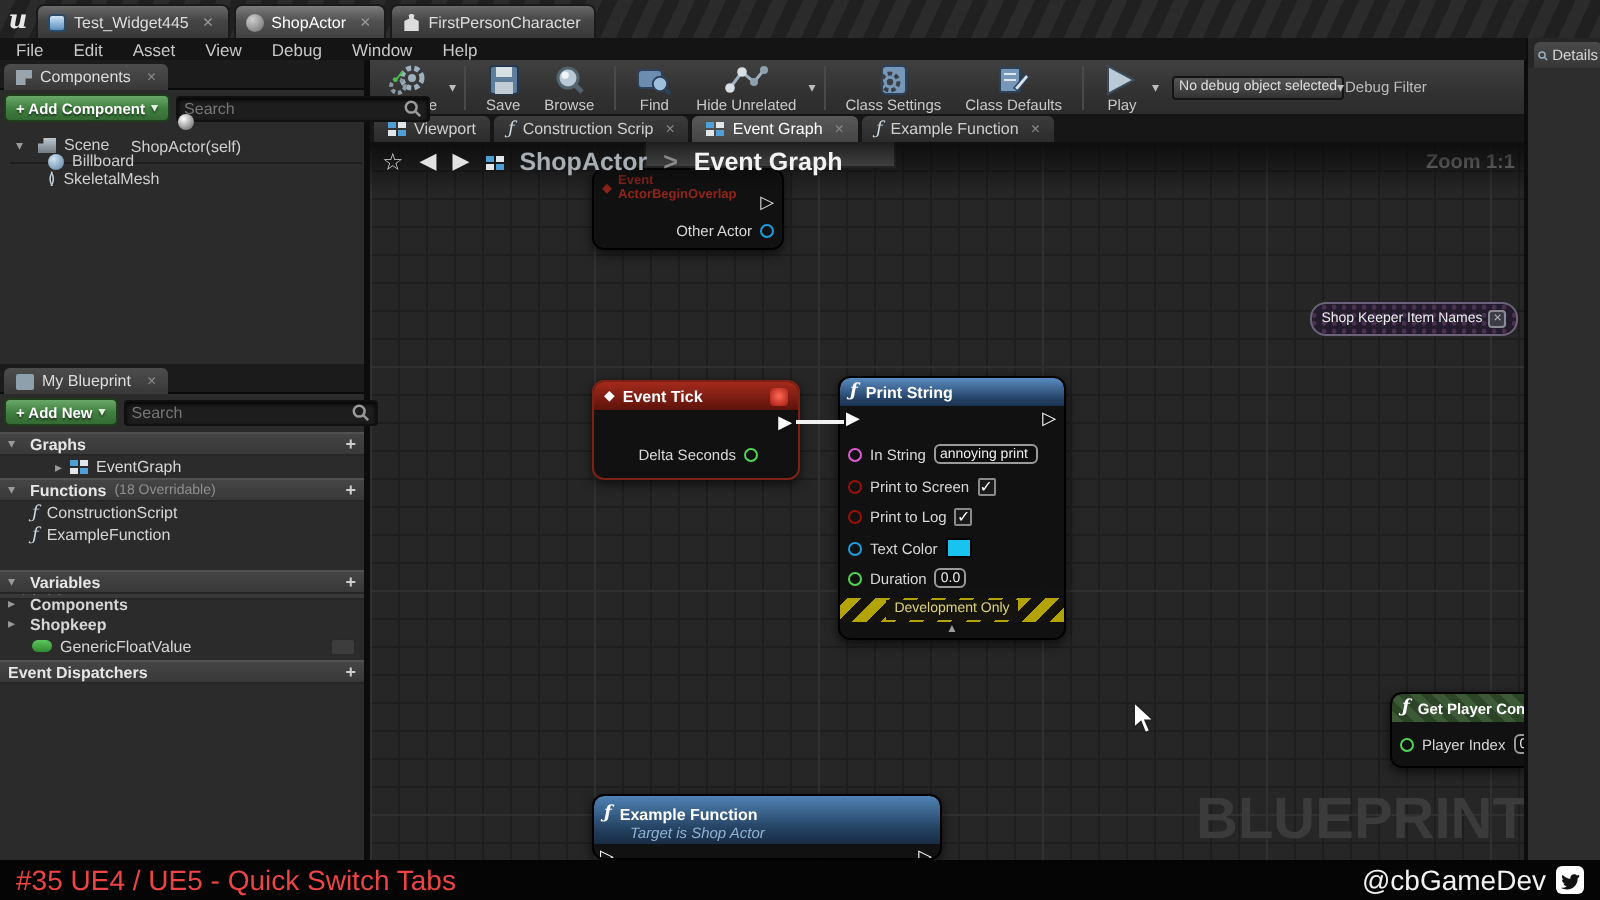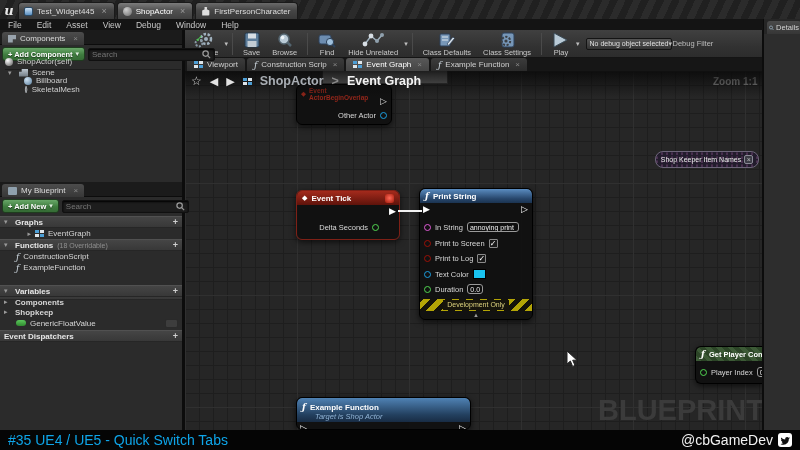--- a/index.html
+++ b/index.html
@@ -131,21 +131,21 @@
   #crumb-cur { color:#f2f2f2; font-size:12.5px; font-weight:bold;}
 
   
   #details { left:762px; top:19px; width:38px; height:411px; background:#262626; border-left:2px solid #0c0c0c; z-index:26;}
   #detailstab { position:absolute; left:3px; top:2px; width:34px; height:13px; background:linear-gradient(#4a4a4a,#363636); border-radius:3px 3px 0 0;
     display:flex; align-items:center; gap:2px; font-size:7.5px; color:#d6d6d6; padding:0 2px;}
   #detailsbody { position:absolute; left:0; top:15px; width:38px; height:396px; background:#2d2d2d;}
 
   
   #footer { left:0; top:430px; width:800px; height:20px; background:#050505; display:flex; align-items:center; padding:0 8px; z-index:40;}
-  #footer-title { color:#0ea5e9; font-size:14px;}
+  #footer-title { color:#ef4444; font-size:14px;}
   #footer-handle { margin-left:auto; color:#f2f2f2; font-size:14px; display:flex; align-items:center; gap:5px;}
   #twitterbox { width:14px; height:14px; background:#fff; border-radius:3px; display:flex; align-items:center; justify-content:center;}
 
   #cursor { left:566px; top:350px; z-index:50;}
   svg { display:block; }
 </style>
 </head>
 <body>
 
 <div id="stage">
@@ -353,34 +353,34 @@
         <circle cx="9" cy="4" r="2.4" fill="#d7dee4"></circle>
         <circle cx="15" cy="9" r="2" fill="#8fa0ad"></circle>
         <circle cx="20" cy="3" r="2" fill="#8fa0ad"></circle>
       </svg>
       <span class="lbl">Hide Unrelated</span>
     </div>
     <span class="caret">▾</span>
     <div class="tsep"></div>
     <div class="tbtn">
       <svg width="17" height="16" viewBox="0 0 17 16">
+        <rect x="3" y="1" width="12" height="14" rx="2" fill="#7797b8" stroke="#2c415a"></rect>
+        <circle cx="7" cy="9" r="4.2" fill="none" stroke="#3a3f44" stroke-width="2" stroke-dasharray="2.2 1.5"></circle>
+        <circle cx="7" cy="9" r="1.6" fill="#3a3f44"></circle>
+      </svg>
+      <span class="lbl">Class Settings</span>
+    </div>
+    <div class="tbtn">
+      <svg width="17" height="16" viewBox="0 0 17 16">
         <rect x="2" y="2" width="10" height="12" rx="1" fill="#7797b8" stroke="#2c415a"></rect>
         <line x1="4" y1="5" x2="10" y2="5" stroke="#dfe7ee"></line>
         <line x1="4" y1="8" x2="10" y2="8" stroke="#dfe7ee"></line>
         <polygon points="9,12 15,5 16.5,6.5 10.8,13.4" fill="#d9e2ea" stroke="#2c415a" stroke-width="0.7"></polygon>
       </svg>
       <span class="lbl">Class Defaults</span>
-    </div>
-    <div class="tbtn">
-      <svg width="17" height="16" viewBox="0 0 17 16">
-        <rect x="3" y="1" width="12" height="14" rx="2" fill="#7797b8" stroke="#2c415a"></rect>
-        <circle cx="7" cy="9" r="4.2" fill="none" stroke="#3a3f44" stroke-width="2" stroke-dasharray="2.2 1.5"></circle>
-        <circle cx="7" cy="9" r="1.6" fill="#3a3f44"></circle>
-      </svg>
-      <span class="lbl">Class Settings</span>
     </div>
     <div class="tsep"></div>
     <div class="tbtn">
       <svg width="18" height="16" viewBox="0 0 18 16">
         <polygon points="2,1 15,8 2,15" fill="#b9cad6" stroke="#3a4a56"></polygon>
       </svg>
       <span class="lbl">Play</span>
     </div>
     <span class="caret">▾</span>
     <div id="debuggrp">
@@ -434,21 +434,21 @@
         <span class="caret" style="color:#dff0df;">▾</span>
       </div>
       <div class="searchbox" style="flex:1;">
         <input placeholder="Search" style="">
         <svg class="mag" width="9" height="9" viewBox="0 0 10 10">
           <circle cx="4" cy="4" r="3" fill="none" stroke="#9a9a9a" stroke-width="1.4"></circle>
             <line x1="6.3" y1="6.3" x2="9" y2="9" stroke="#9a9a9a" stroke-width="1.4"></line>
         </svg>
       </div>
     </div>
-    <div class="treerow" style="left:5px; top:27px; width:176px; border-bottom:1px solid #1d1d1d; padding-bottom:3px;">
+    <div class="treerow" style="left:5px; top:27px; width:176px; border-bottom:1px solid #1d1d1d; padding-bottom:3px;flex-direction:column;">
       <span class="dot-sphere"></span>
       <span>ShopActor(self)</span>
     </div>
     <div class="treerow" style="left:8px; top:38px;">
       <span class="exp">▾</span>
       <span class="scene-ico"></span>
       <span>Scene</span>
     </div>
     <div class="treerow" style="left:24px; top:46px;">
       <span class="dot-sphere" style="background:radial-gradient(circle at 35% 30%,#cfe2f2,#5a7f9e);"></span>

